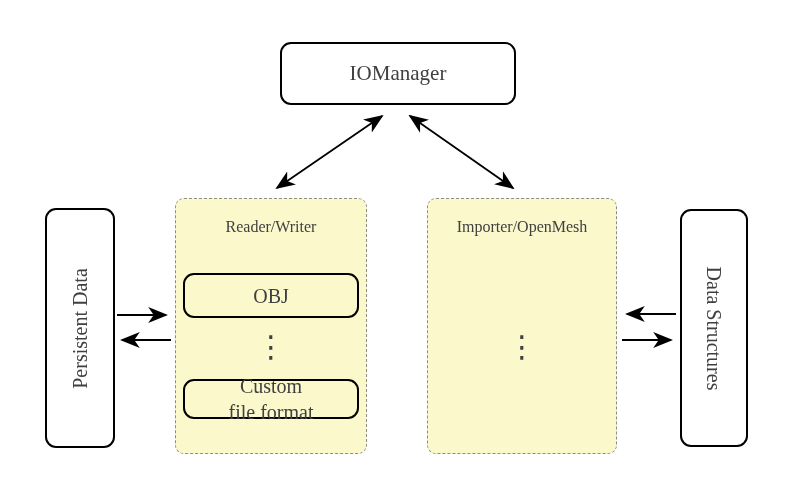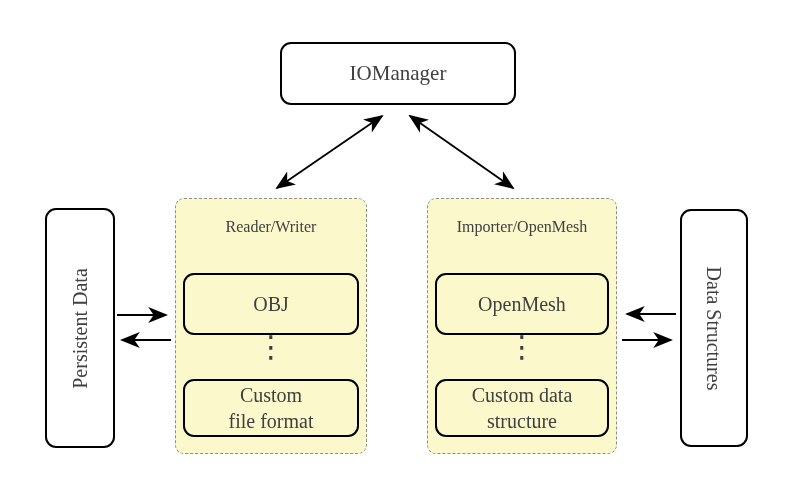--- a/index.html
+++ b/index.html
@@ -58,22 +58,22 @@
     border-radius: 11px;
     display: flex;
     align-items: center;
     justify-content: center;
     text-align: center;
     font-size: 20px;
     line-height: 26px;
     white-space: pre-line;
     box-sizing: border-box;
   }
-  .inner-top    { top: 74px;  height: 62px; }
-  .inner-bottom { top: 180px; height: 58px; }
+  .inner-top    { top: 74px;  height: 45px; }
+  .inner-bottom { top: 180px; height: 40px; }
   .vdots {
     position: absolute;
     left: 0; right: 0;
     top: 128px;
     text-align: center;
     font-family: "DejaVu Sans", sans-serif;
     font-size: 30px;
     line-height: 40px;
   }
   .side-node {
@@ -125,28 +125,21 @@
     </div>
     <div class="vdots">⋮</div>
     <div class="inner-box inner-bottom">
       <span>Custom
 file format</span>
     </div>
   </div>
 
   <div class="group group-right">
     <div class="group-title">Importer/OpenMesh</div>
-    <div class="inner-box inner-top">
-      <span>OpenMesh</span>
-    </div>
     <div class="vdots">⋮</div>
-    <div class="inner-box inner-bottom">
-      <span>Custom data
-structure</span>
-    </div>
   </div>
 
   <div class="side-node side-left">
     <span class="vtext rot-ccw">Persistent Data</span>
   </div>
 
   <div class="side-node side-right">
     <span class="vtext rot-cw">Data Structures</span>
   </div>
 

